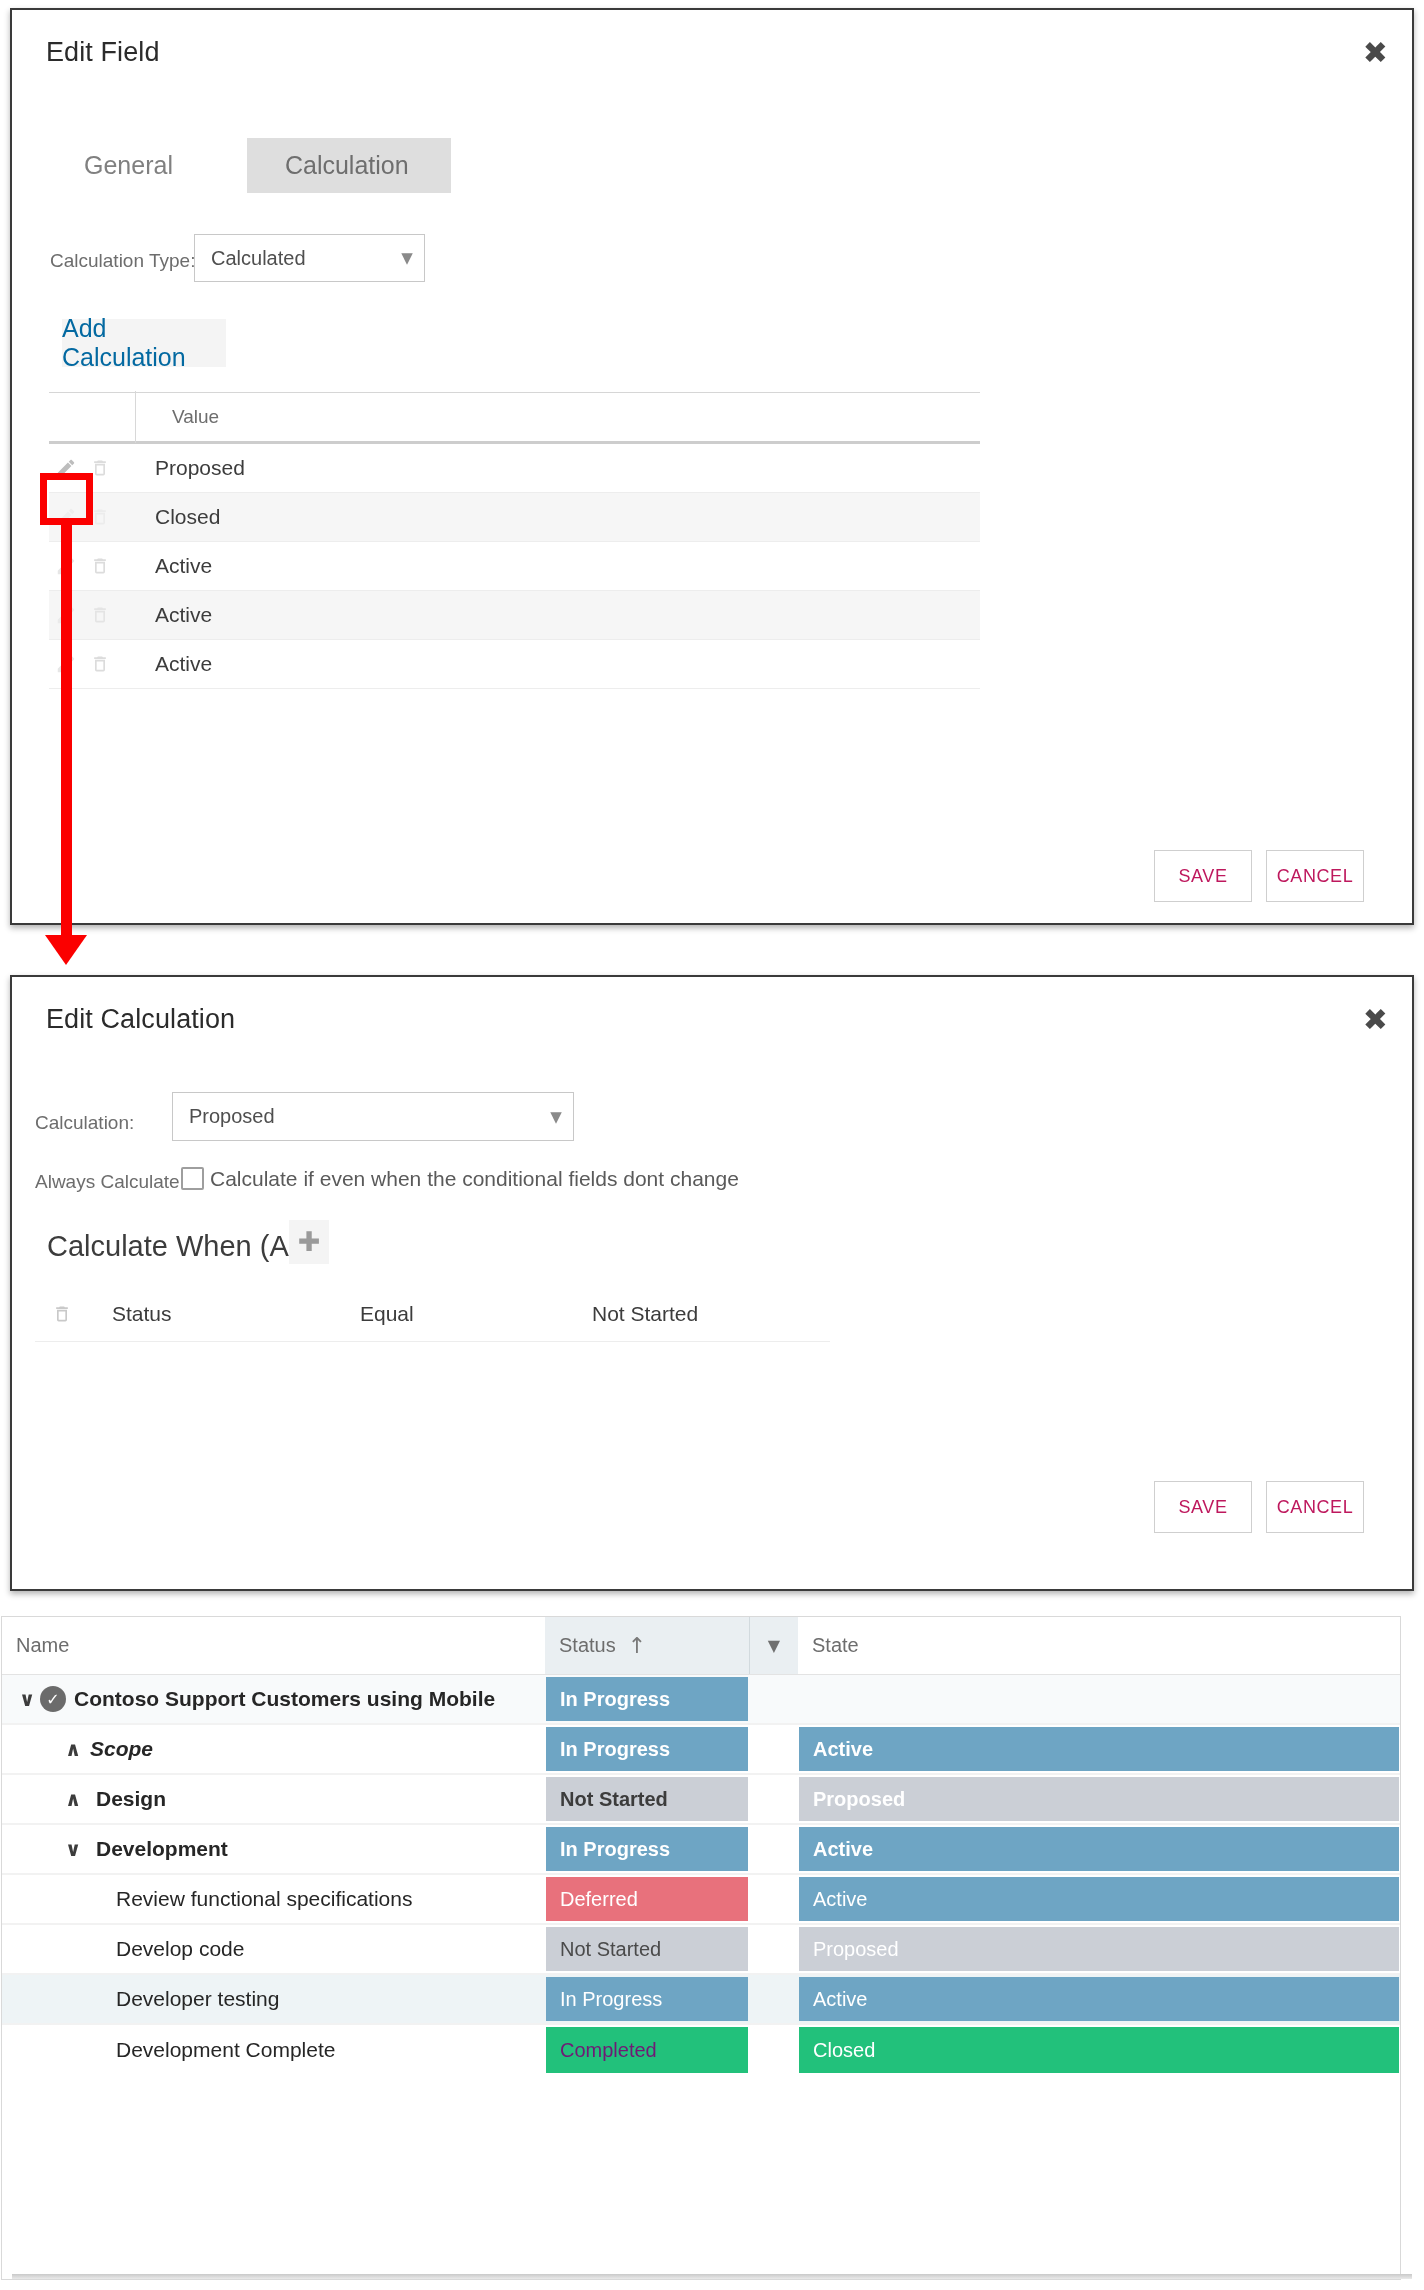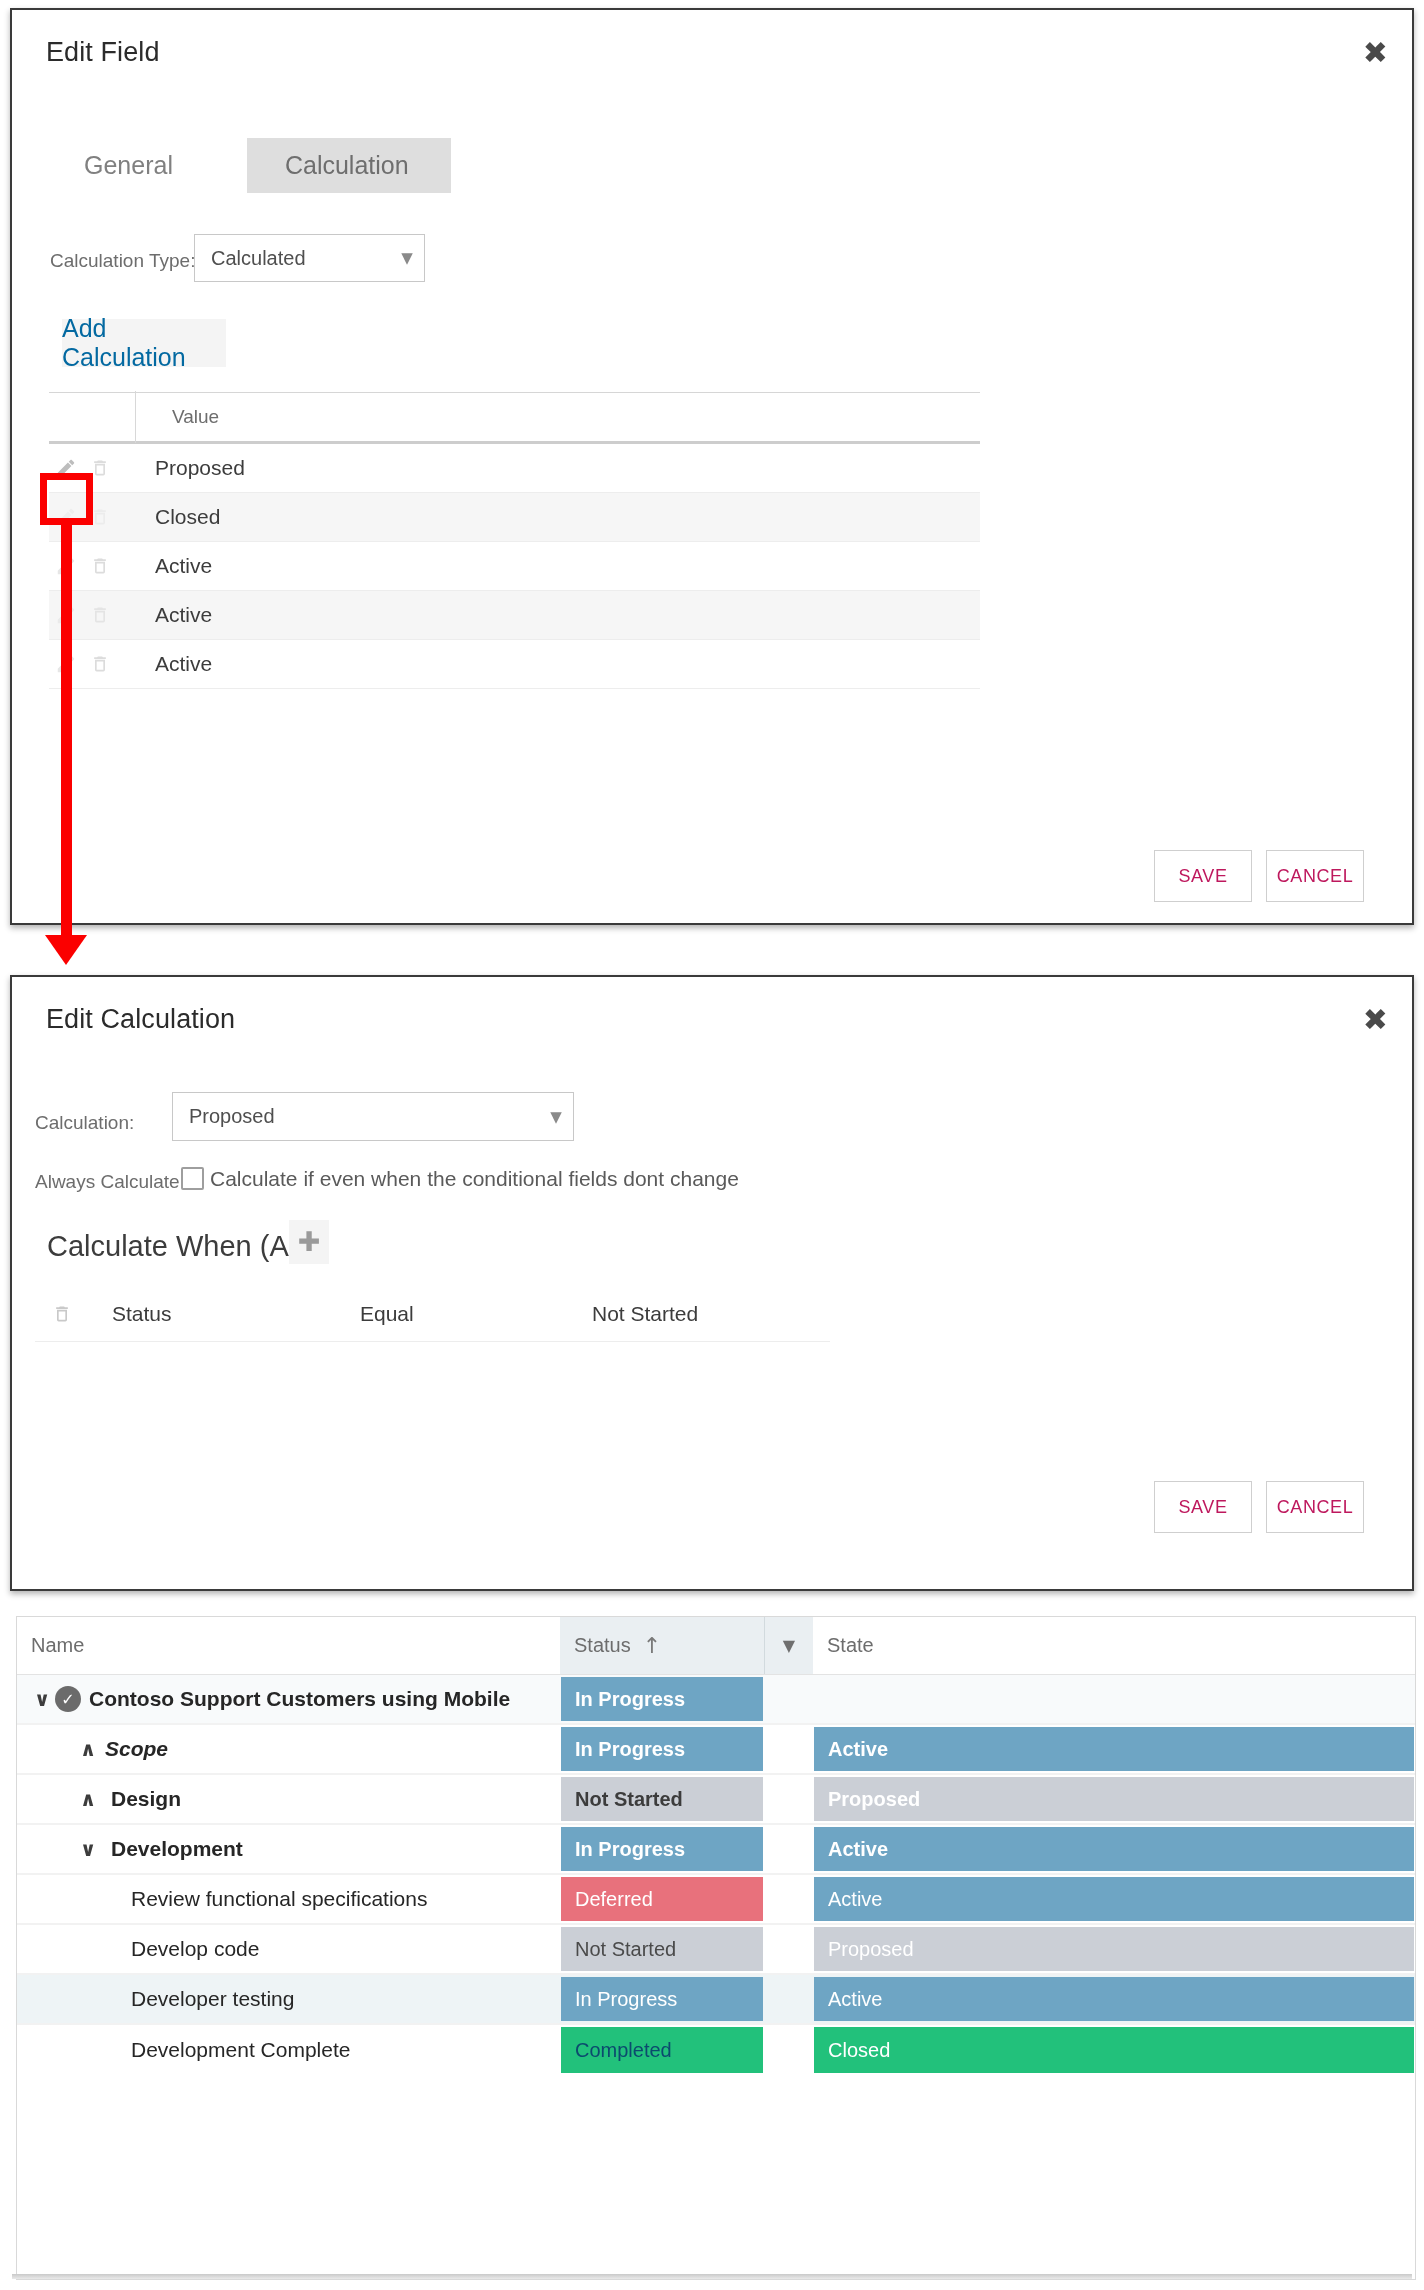--- a/index.html
+++ b/index.html
@@ -95,21 +95,21 @@
   .sect-title { position:absolute; font-size:29px; color:#3c3c3c; }
 
   
   .ann-box { position:absolute; border:7px solid #fb0000; background:transparent; }
   .ann-line { position:absolute; background:#fb0000; }
   .ann-head { position:absolute; width:0; height:0;
      border-left:21px solid transparent; border-right:21px solid transparent;
      border-top:30px solid #fb0000; }
 
   
-  .bg-wrap { position:absolute; left:16px; top:1616px; width:1400px; height:664px;
+  .bg-wrap { position:absolute; left:1px; top:1616px; width:1400px; height:664px;
              border:1px solid #d9d9d9; background:#fff; overflow:hidden; }
   .bg-head { display:flex; height:58px; align-items:stretch; border-bottom:1px solid #e3e3e3; }
   .bg-hcell { display:flex; align-items:center; font-size:20px; color:#6d6d6d; padding-left:14px; }
   .bg-hcell.sel { background:#eaeff2; }
   .bg-hcell.filt { background:#eaeff2; border-left:1px solid #d2dade; justify-content:center; padding-left:0; }
   .bg-row { display:flex; height:50px; align-items:stretch; border-bottom:2px solid #f2f2f2; }
   .bg-name { display:flex; align-items:center; font-size:21px; color:#262626; }
   .bg-chip { display:flex; align-items:center; font-size:20px; padding-left:14px; margin:2px 1px; }
   .chev { width:26px; text-align:center; font-size:20px; color:#3c3c3c; font-family:"DejaVu Sans",sans-serif; }
   .rdot { width:26px; height:26px; border-radius:50%; background:#6b6b6b; color:#fff;
@@ -356,21 +356,21 @@
       </div>
       <div class="bg-chip" style="width:202px; background:#6ea5c4; color:#ffffff;">In Progress</div>
       <div style="width:49px;"></div>
       <div class="bg-chip" style="width:600px; background:#6ea5c4; color:#ffffff;">Active</div>
     </div>
 
     <div class="bg-row" style="border-bottom:none;">
       <div class="bg-name" style="width:543px; padding-left:114px;">
         <span>Development Complete</span>
       </div>
-      <div class="bg-chip" style="width:202px; background:#22c17b; color:#0c4a6e;text-align:right;">Completed</div>
+      <div class="bg-chip" style="width:202px; background:#22c17b; color:#701a75;text-align:right;">Completed</div>
       <div style="width:49px;"></div>
       <div class="bg-chip" style="width:600px; background:#22c17b; color:#ffffff;">Closed</div>
     </div>
 
   </div>
 
   <div class="bg-bottombar"></div>
 
 </div>
 

